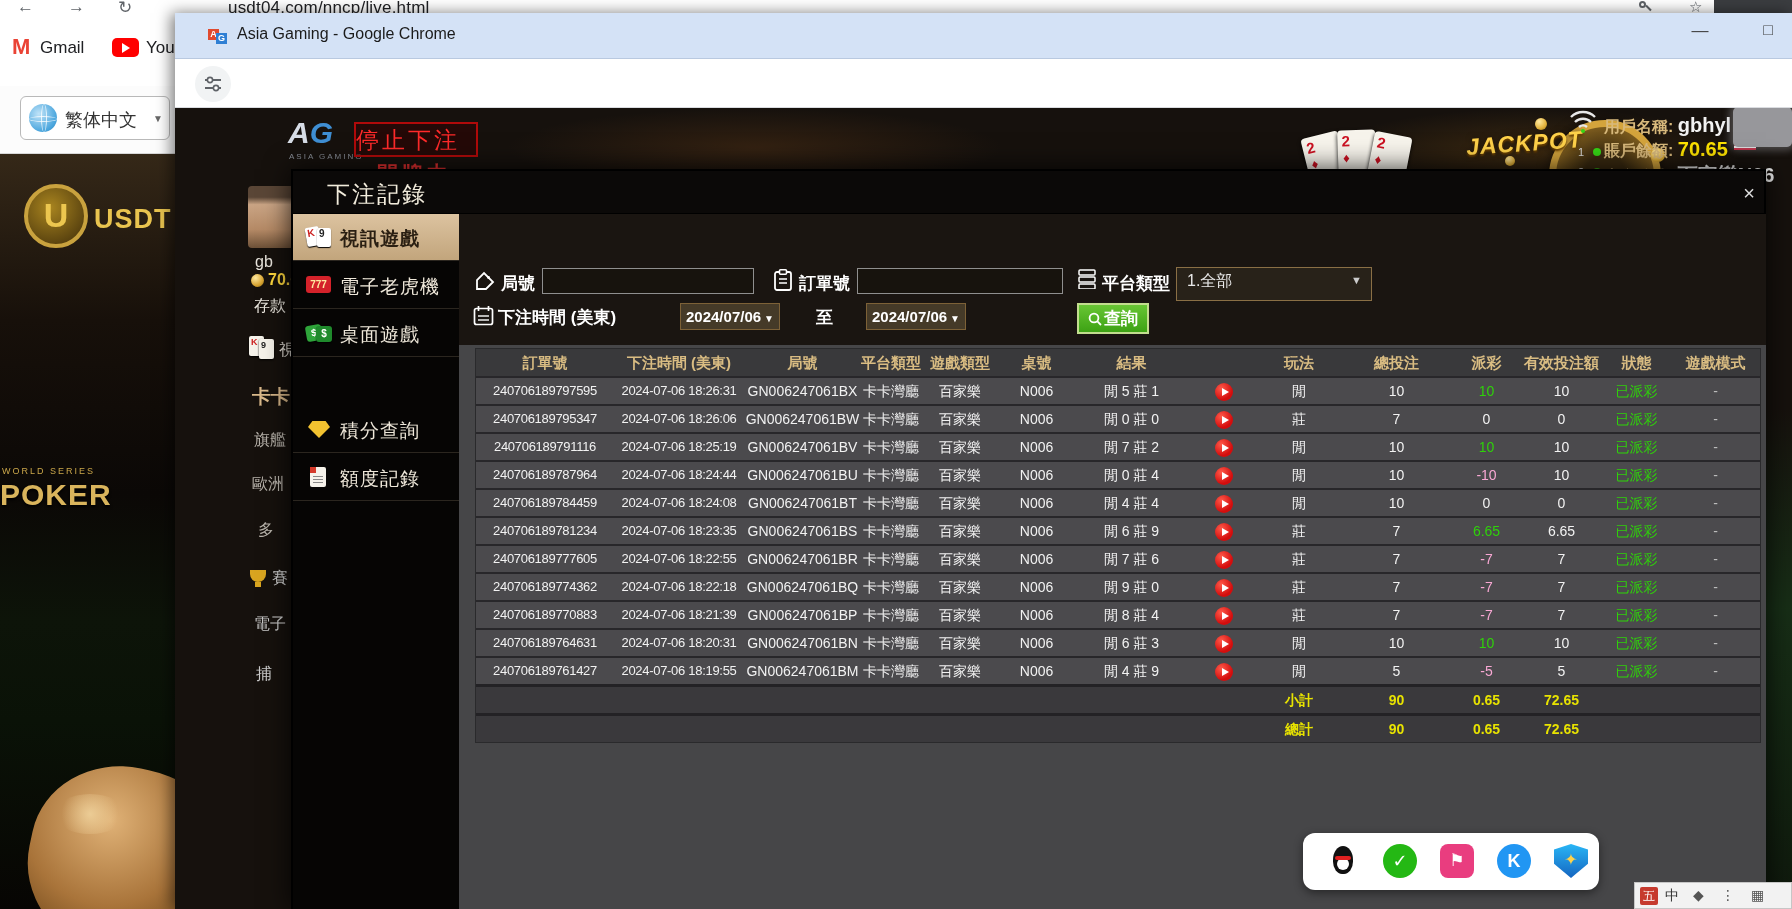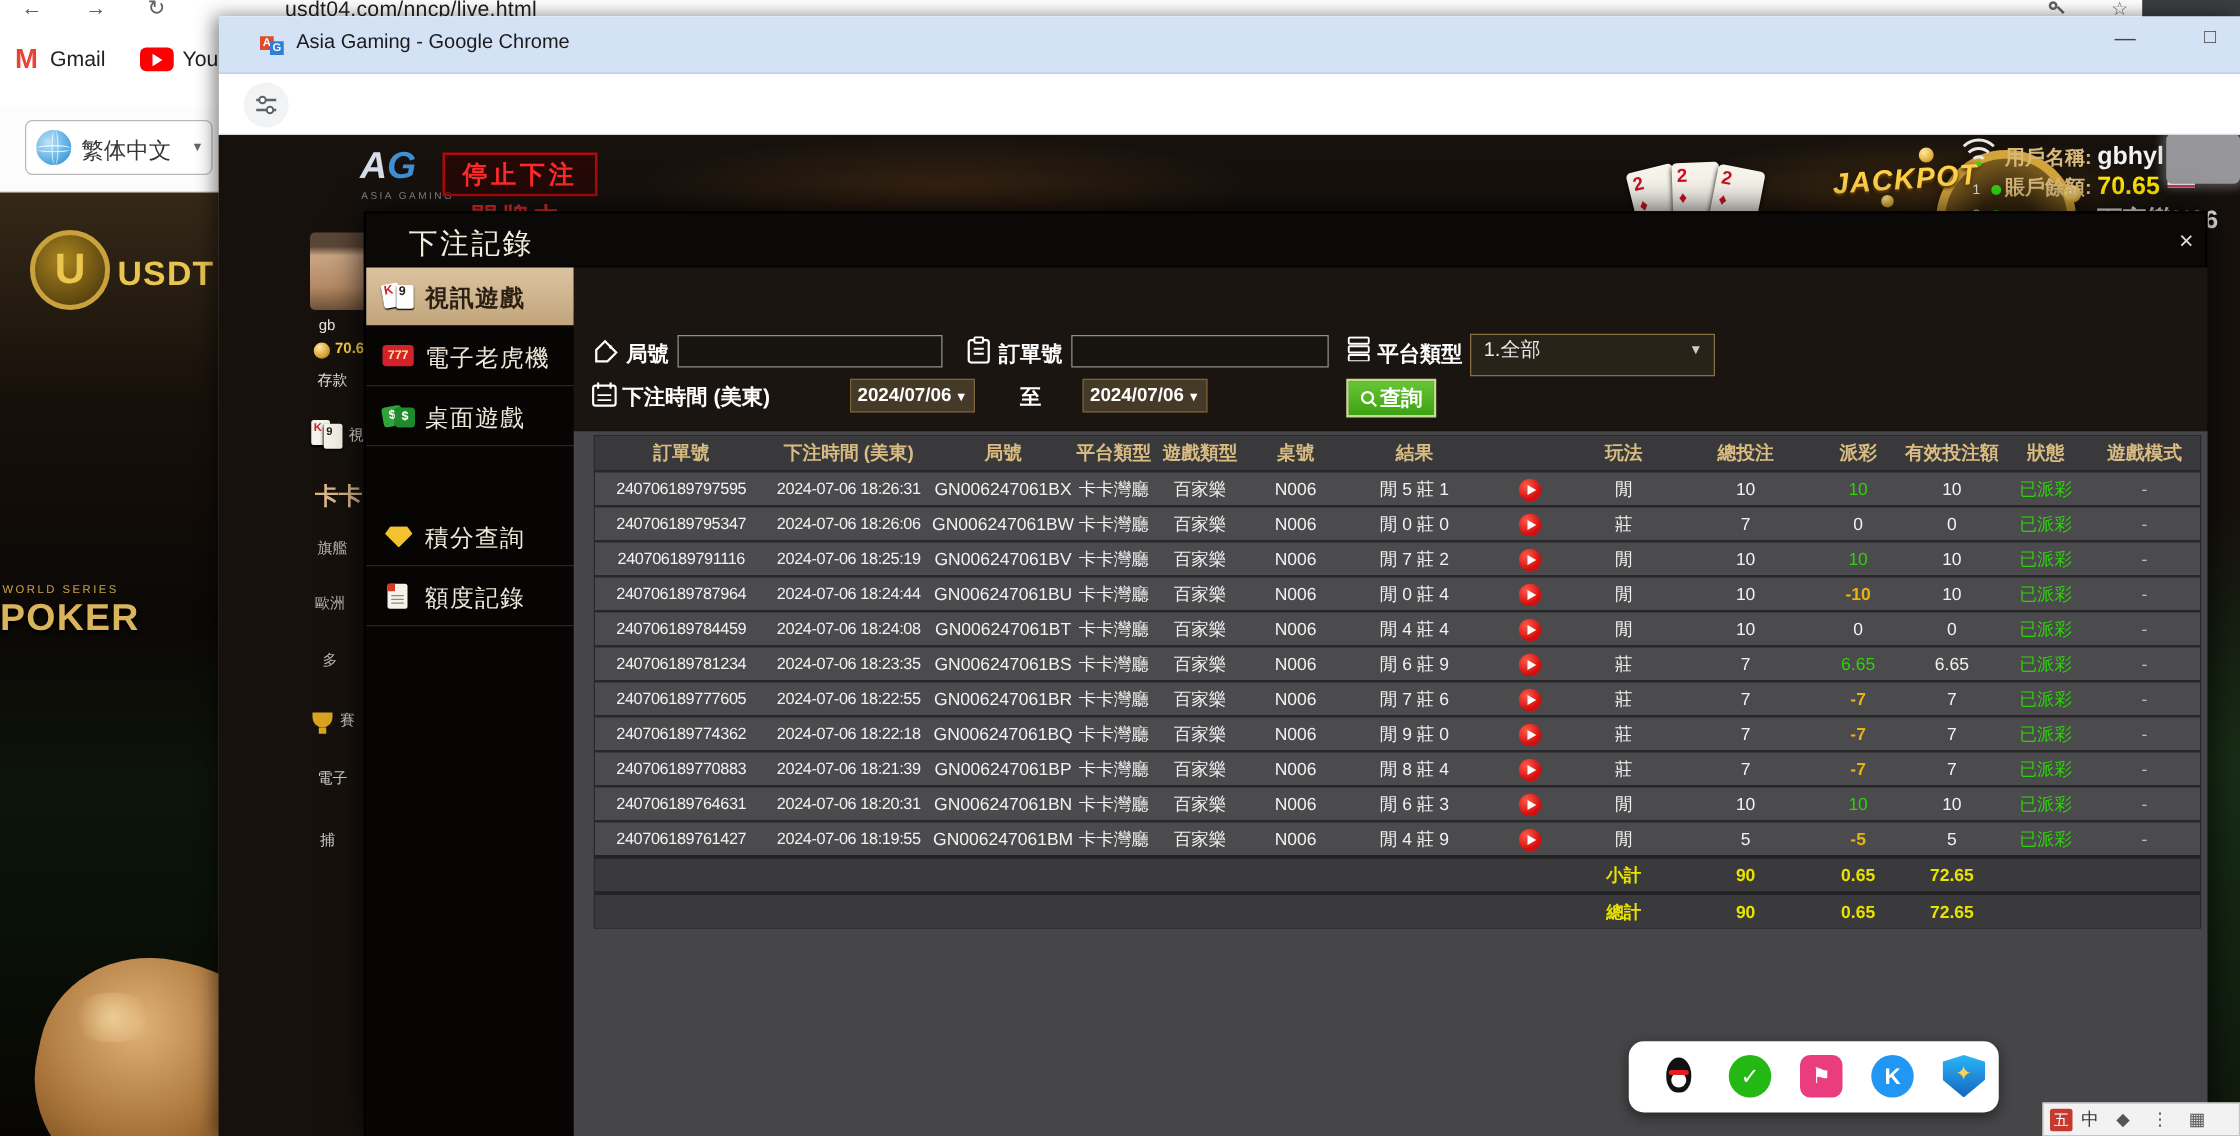--- a/index.html
+++ b/index.html
@@ -53,41 +53,41 @@
   #tune-btn{position:absolute;left:20px;top:7px;width:36px;height:36px;border-radius:50%;background:#f1f3f4;}
   #tune-btn svg{position:absolute;left:9px;top:9px;}
   #popup-url{position:absolute;left:70px;top:13px;font-size:18px;color:#202124;}
 
   #game-area{position:absolute;left:0;top:95px;width:100%;height:801px;background:#16110d;overflow:hidden;}
   #game-header-tint1{position:absolute;left:330px;top:0;width:500px;height:80px;background:radial-gradient(ellipse at center,rgba(96,58,24,.4),rgba(0,0,0,0) 70%);}
   #game-header-tint2{position:absolute;left:1150px;top:0;width:420px;height:90px;background:radial-gradient(ellipse at center,rgba(130,86,24,.35),rgba(0,0,0,0) 70%);}
   #game-green{position:absolute;left:1560px;top:300px;width:60px;height:500px;background:linear-gradient(rgba(20,60,25,0),rgba(24,70,30,.55) 40%,rgba(10,30,12,.6));}
 
   
-  .lob{position:absolute;color:#e8e4dc;font-size:12px;}
+  .lob{position:absolute;color:#e8e4dc;font-size:16px;}
   #avatar{position:absolute;left:73px;top:78px;width:46px;height:62px;border-radius:4px;background:linear-gradient(#5a4636 18%,#c9a484 30%,#b58a66 70%,#6d5138);}
   .gold-dot{position:absolute;width:13px;height:13px;border-radius:50%;background:radial-gradient(circle at 35% 30%,#ffe9a0,#d7a432 60%,#8a6a10);}
   .mini-card{position:absolute;width:15px;height:20px;background:#f5f2ea;border-radius:2px;box-shadow:0 1px 2px #000;}
   .mini-card span{position:absolute;left:2px;top:1px;font-size:9px;font-weight:bold;}
   .trophy{position:absolute;width:16px;height:12px;background:#d9a520;border-radius:0 0 8px 8px;}
   .trophy:after{content:"";position:absolute;left:5px;top:12px;width:6px;height:5px;background:#d9a520;}
 
   
   .uinfo-label{color:#d8b97c;font-weight:bold;font-size:16px;}
   .uinfo-val{color:#f2f2f2;font-weight:bold;font-size:20px;}
   .uinfo-line{position:absolute;white-space:nowrap;}
   #balance-val{color:#ffe400;}
   #us-flag{position:absolute;left:1559px;top:28px;width:22px;height:14px;background:repeating-linear-gradient(#c8102e 0 2px,#fff 2px 4px);}
   #us-flag:after{content:"";position:absolute;left:0;top:0;width:10px;height:8px;background:#19295e;}
   #blur-box{position:absolute;left:1558px;top:-1px;width:59px;height:40px;background:#97979b;border-radius:5px;box-shadow:0 0 7px 4px #97979b66;}
   .netdot{position:absolute;width:8px;height:8px;border-radius:50%;background:#35d415;}
   .netnum{position:absolute;color:#ddd;font-size:11px;}
 
   
-  #stop-box{position:absolute;left:179px;top:14px;width:124px;height:35px;border:2px solid #b00a0a;background:rgba(50,4,4,.55);text-align:center;line-height:33px;font-size:20px;font-weight:bold;color:#ff2a2a;letter-spacing:3px;}
+  #stop-box{position:absolute;left:179px;top:14px;width:124px;height:35px;border:2px solid #b00a0a;background:rgba(50,4,4,.55);text-align:left;line-height:33px;font-size:23px;font-weight:normal;color:#ff2a2a;letter-spacing:3px;}
   #dealing{position:absolute;left:202px;top:52px;font-size:21px;font-weight:bold;color:#e63030;letter-spacing:4px;}
   #ag-logo{position:absolute;left:113px;top:8px;font-size:30px;font-weight:bold;font-style:italic;}
   #ag-logo .la{color:#d7dde6;}#ag-logo .lg{color:#3f8fd4;}
   #ag-sub{position:absolute;left:114px;top:44px;font-size:8px;color:#8a8f98;letter-spacing:2px;}
 
   
   .pcard{position:absolute;width:38px;height:52px;background:#f7f4ec;border-radius:4px;box-shadow:0 2px 4px #000;}
   .pcard b{position:absolute;left:4px;top:2px;font-size:15px;color:#cc1122;}
   .pcard i{position:absolute;left:5px;top:20px;font-size:13px;font-style:normal;color:#cc1122;}
   #wheel{position:absolute;left:1374px;top:12px;width:112px;height:112px;border-radius:50%;border:7px solid #d4a43c;background:radial-gradient(circle,#3a2a10 30%,#7a5a1e 70%,#caa23e);box-shadow:0 0 12px #00000088;}
@@ -134,21 +134,21 @@
   
   #table-zone{position:absolute;left:0;top:131px;width:1307px;height:566px;background:#464648;}
   #bet-table{position:absolute;left:16px;top:3px;width:1286px;border:1px solid #2a2a2c;}
   .tr{display:grid;grid-template-columns:138px 130px 117px 60px 78px 75px 115px 70px 80px 115px 65px 85px 65px 93px;}
   #bet-table-header{background:#39393b;}
   .th{height:27px;line-height:27px;text-align:center;color:#d9bc82;font-size:15px;font-weight:bold;white-space:nowrap;overflow:hidden;}
   .trow{background:#4b4a4d;border-top:2px solid #28272a;}
   .td{height:26px;line-height:26px;text-align:center;color:#f2f2f2;font-size:14px;white-space:nowrap;overflow:hidden;}
   .td.num{font-size:13px;letter-spacing:-.3px;}
   .c-green{color:#2fd10a;}
-  .c-red{color:#eab308;font-weight:bold;}
+  .c-red{color:#f9a8d4;}
   .c-dim{color:#bbb;}
   .sumrow{background:#3a393c;border-top:3px solid #232225;}
   .sumv{color:#e8e300;font-weight:bold;}
   .playbtn{display:inline-block;width:18px;height:18px;border-radius:50%;background:radial-gradient(circle at 35% 30%,#ff5a4a,#d40d0d 65%);vertical-align:middle;position:relative;}
   .playbtn:after{content:"";position:absolute;left:7px;top:5px;border-left:7px solid #fff;border-top:4px solid transparent;border-bottom:4px solid transparent;}
 
   
   #dock{left:1303px;top:833px;width:296px;height:57px;background:#fff;border-radius:12px;box-shadow:0 3px 10px rgba(0,0,0,.45);z-index:40;}
   .dock-ic{position:absolute;top:11px;width:34px;height:34px;}
   #qq-body{position:absolute;left:7px;top:2px;width:20px;height:28px;background:#111;border-radius:50% 50% 45% 45%;}

